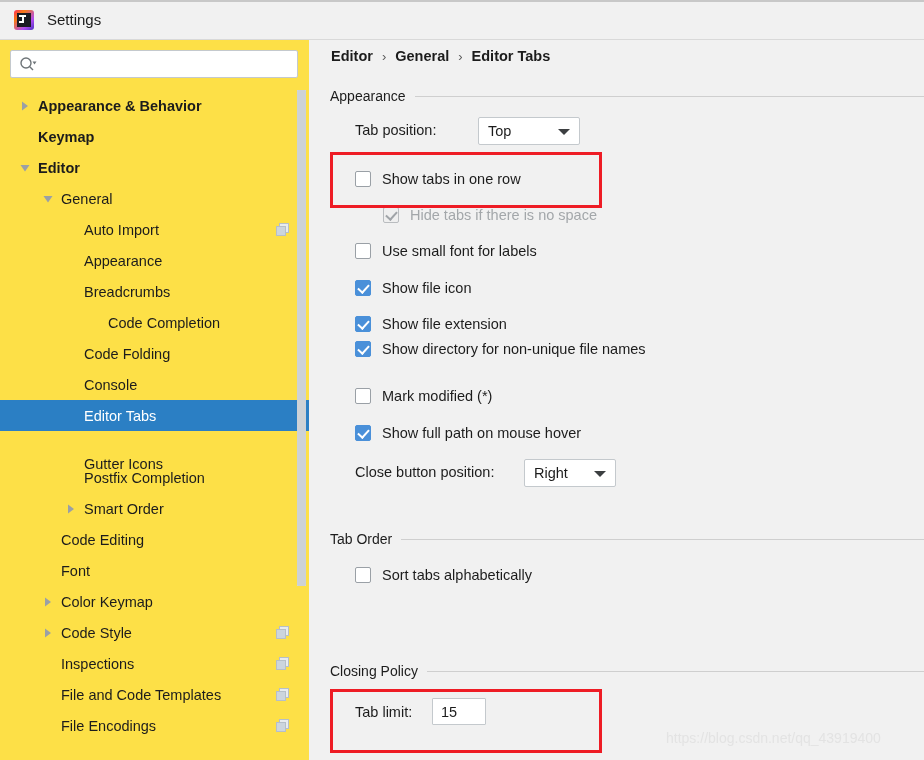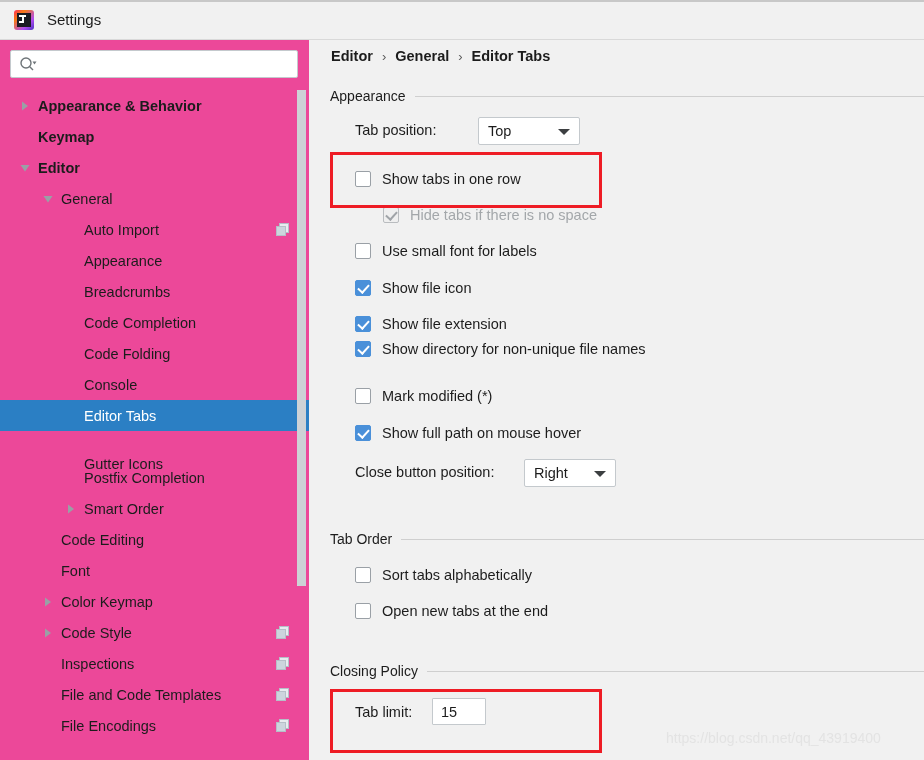--- a/index.html
+++ b/index.html
@@ -41,21 +41,21 @@
   #app-icon .ij-j2 {
     position: absolute; left: 5px; top: 11px; width: 5px; height: 2px; background: #fff;
   }
   #window-title {
     margin-left: 13px; font-size: 15px; color: #1c1c1c;
   }
 
   
   #sidebar {
     position: absolute; left: 0; top: 40px; width: 309px; height: 720px;
-    background: #ec4899;
+    background: #fde047;
     overflow: hidden;
   }
   #search-wrap {
     position: absolute; left: 10px; top: 10px; width: 288px; height: 28px;
   }
   #search-input {
     width: 288px; height: 28px;
     background: #ffffff;
     border: 1px solid #c4c9cd;
     border-radius: 2px;
@@ -268,21 +268,21 @@
             <rect x="0.5" y="3.5" width="9" height="9" fill="#ccd5dd" stroke="#b6bfc8"></rect>
           </svg></span>
       </div>
       <div class="tree-row">
         <span class="tree-label" style="margin-left: 84px;">Appearance</span>
       </div>
       <div class="tree-row">
         <span class="tree-label" style="margin-left: 84px;">Breadcrumbs</span>
       </div>
       <div class="tree-row">
-        <span class="tree-label" style="margin-left: 84px;">Code Completion</span>
+        <span class="tree-label" style="margin-left: 108px;">Code Completion</span>
       </div>
       <div class="tree-row">
         <span class="tree-label" style="margin-left: 84px;">Code Folding</span>
       </div>
       <div class="tree-row">
         <span class="tree-label" style="margin-left: 84px;">Console</span>
       </div>
       <div class="tree-row sel">
         <span class="tree-label" style="margin-left: 84px;">Editor Tabs</span>
       </div>
@@ -427,24 +427,20 @@
   <div class="section" style="top:491px">
     <span class="section-title">Tab Order</span>
     <span class="section-line"></span>
   </div>
 
   <div class="field-row" style="left:46px; top:527px">
     <span class="cb"></span>
     <span>Sort tabs alphabetically</span>
   </div>
 
-  <div class="field-row" style="left:46px; top:563px">
-    <span class="cb"></span>
-    <span>Open new tabs at the end</span>
-  </div>
 
   <div class="section" style="top:623px">
     <span class="section-title">Closing Policy</span>
     <span class="section-line"></span>
   </div>
 
   <div class="field-row" style="left:46px; top:664px">
     <span>Tab limit:</span>
   </div>
   <input class="textfield" style="position: absolute; left: 123px; top: 658px; width: 54px;" value="15">

